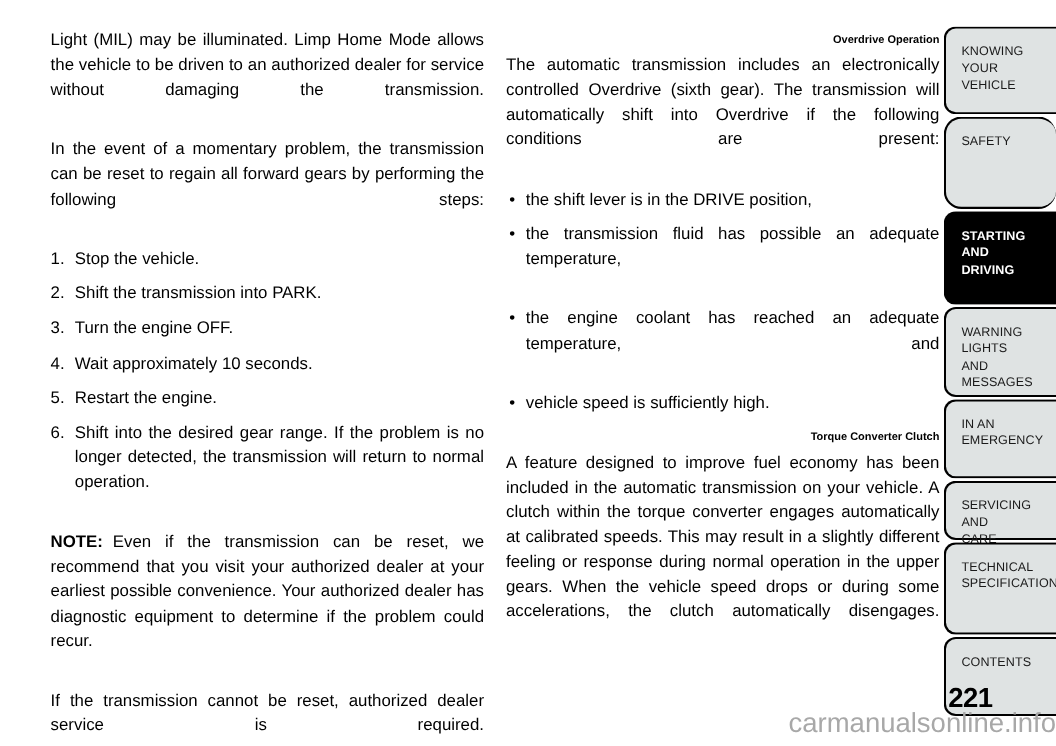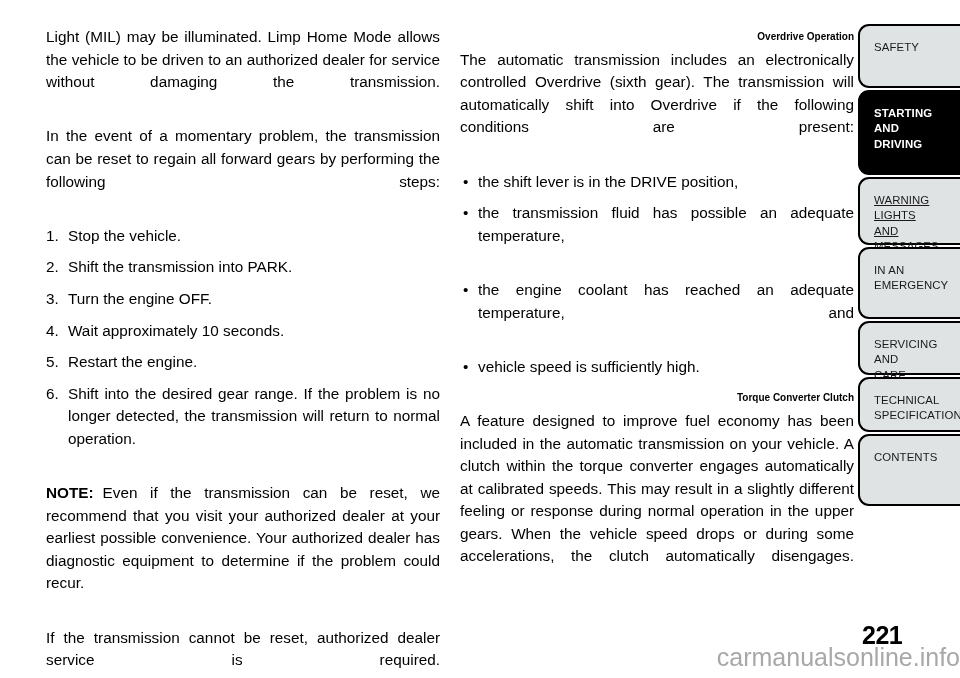--- a/index.html
+++ b/index.html
@@ -144,26 +144,26 @@
   }
   .tab.active {
     background: #000000;
     color: #ffffff;
     font-weight: bold;
     border-color: #000000;
   }
 
   
   .tab.h1 { height: 80px; }
-  .tab.h2 { height: 64px; }
+  .tab.h2 { height: 84px; border-radius: 16px; }
   .tab.h3 { height: 85px; }
-  .tab.h4 { height: 68px; text-decoration: underline; }
+  .tab.h4 { height: 82px; }
   .tab.h5 { height: 72px; }
   .tab.h6 { height: 54px; }
-  .tab.h7 { height: 55px; }
+  .tab.h7 { height: 84px; }
   .tab.h8 { height: 72px; }
 
   
   .page-number {
     position: absolute;
     left: 862px;
     top: 623px;
     font-size: 25px;
     font-weight: bold;
     letter-spacing: -0.5px;
@@ -253,20 +253,25 @@
       </li>
     </ul>
 
     <h2 class="heading">Torque Converter Clutch</h2>
 
     <p class="para">A feature designed to improve fuel economy has been included in the automatic transmission on your vehicle. A clutch within the torque converter engages automatically at calibrated speeds. This may result in a slightly different feeling or response during normal operation in the upper gears. When the vehicle speed drops or during some accelerations, the clutch automatically disengages.</p>
   </div>
 
   <div class="tab-rail">
 
+    <div class="tab h1">
+      <span class="tline">KNOWING</span>
+      <span class="tline">YOUR</span>
+      <span class="tline">VEHICLE</span>
+    </div>
 
     <div class="tab h2">
       <span class="tline">SAFETY</span>
     </div>
 
     <div class="tab h3 active">
       <span class="tline">STARTING</span>
       <span class="tline">AND</span>
       <span class="tline">DRIVING</span>
     </div>

